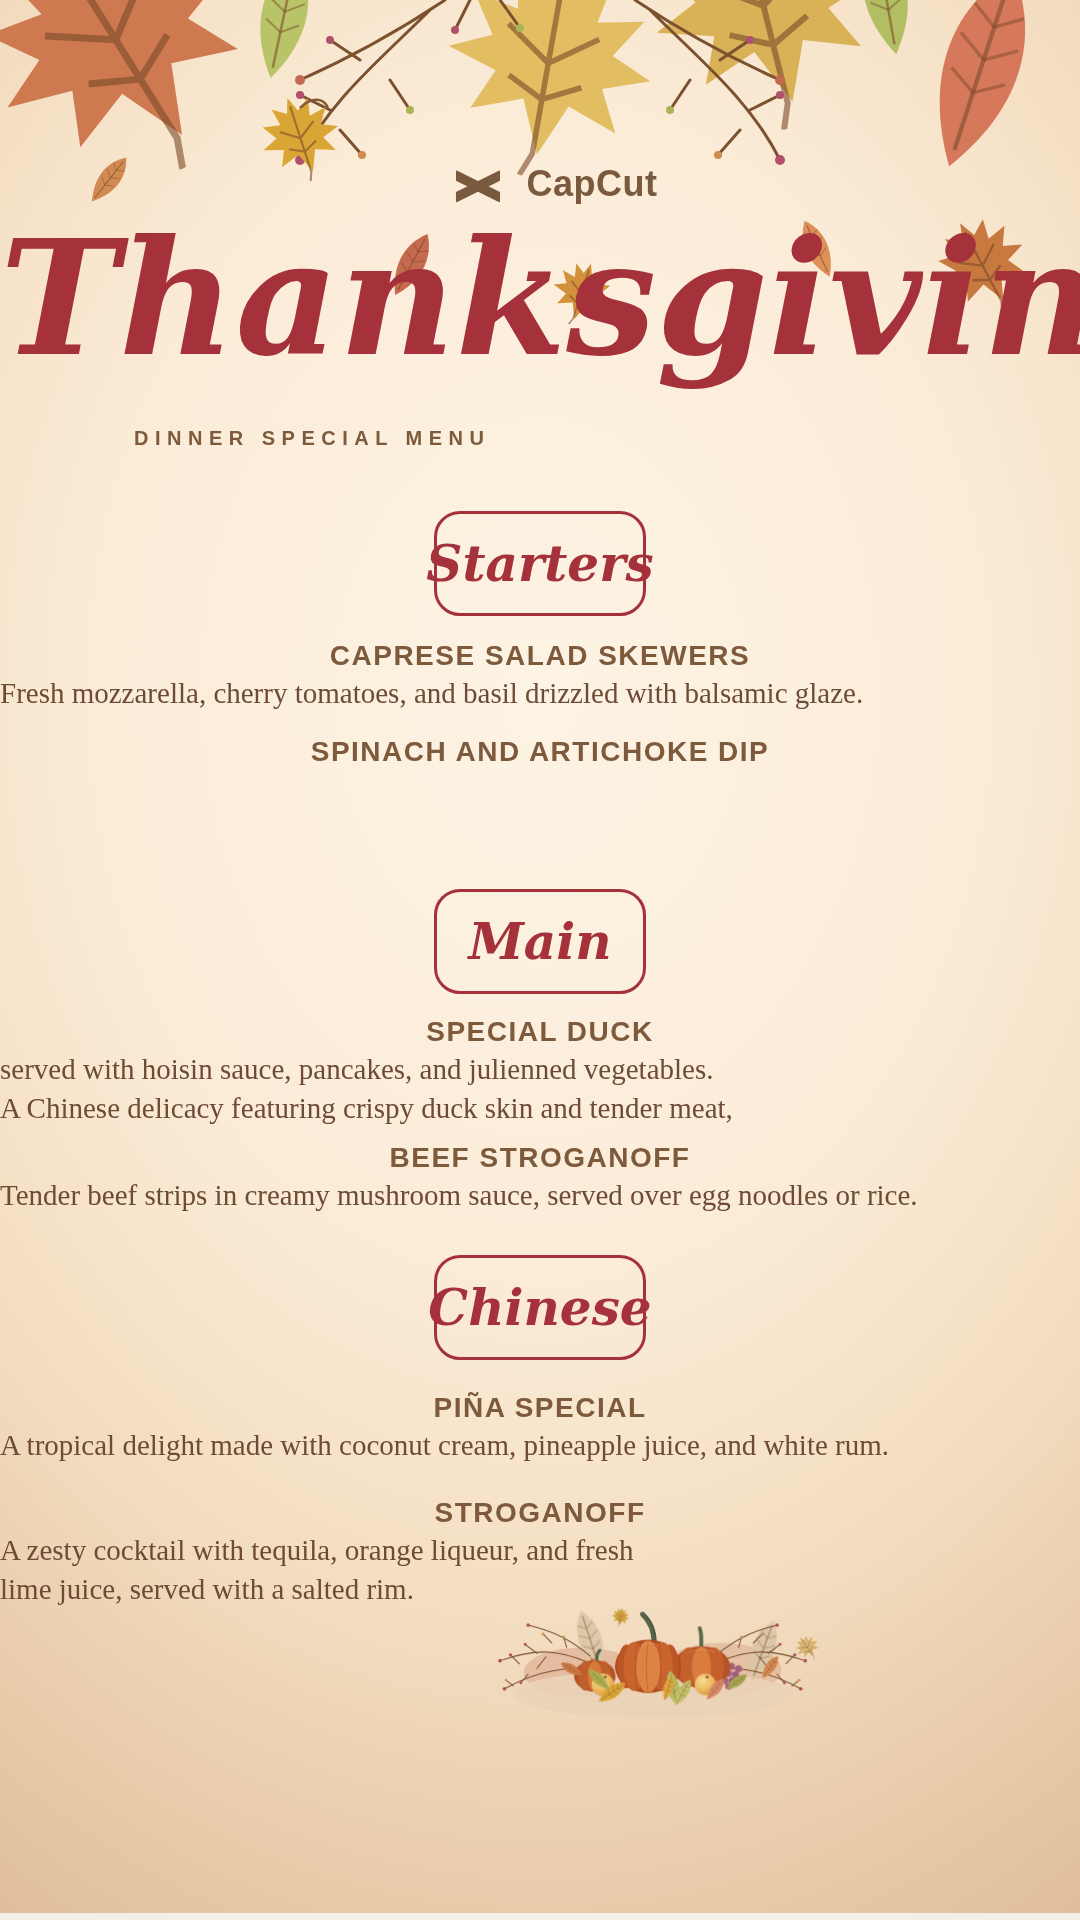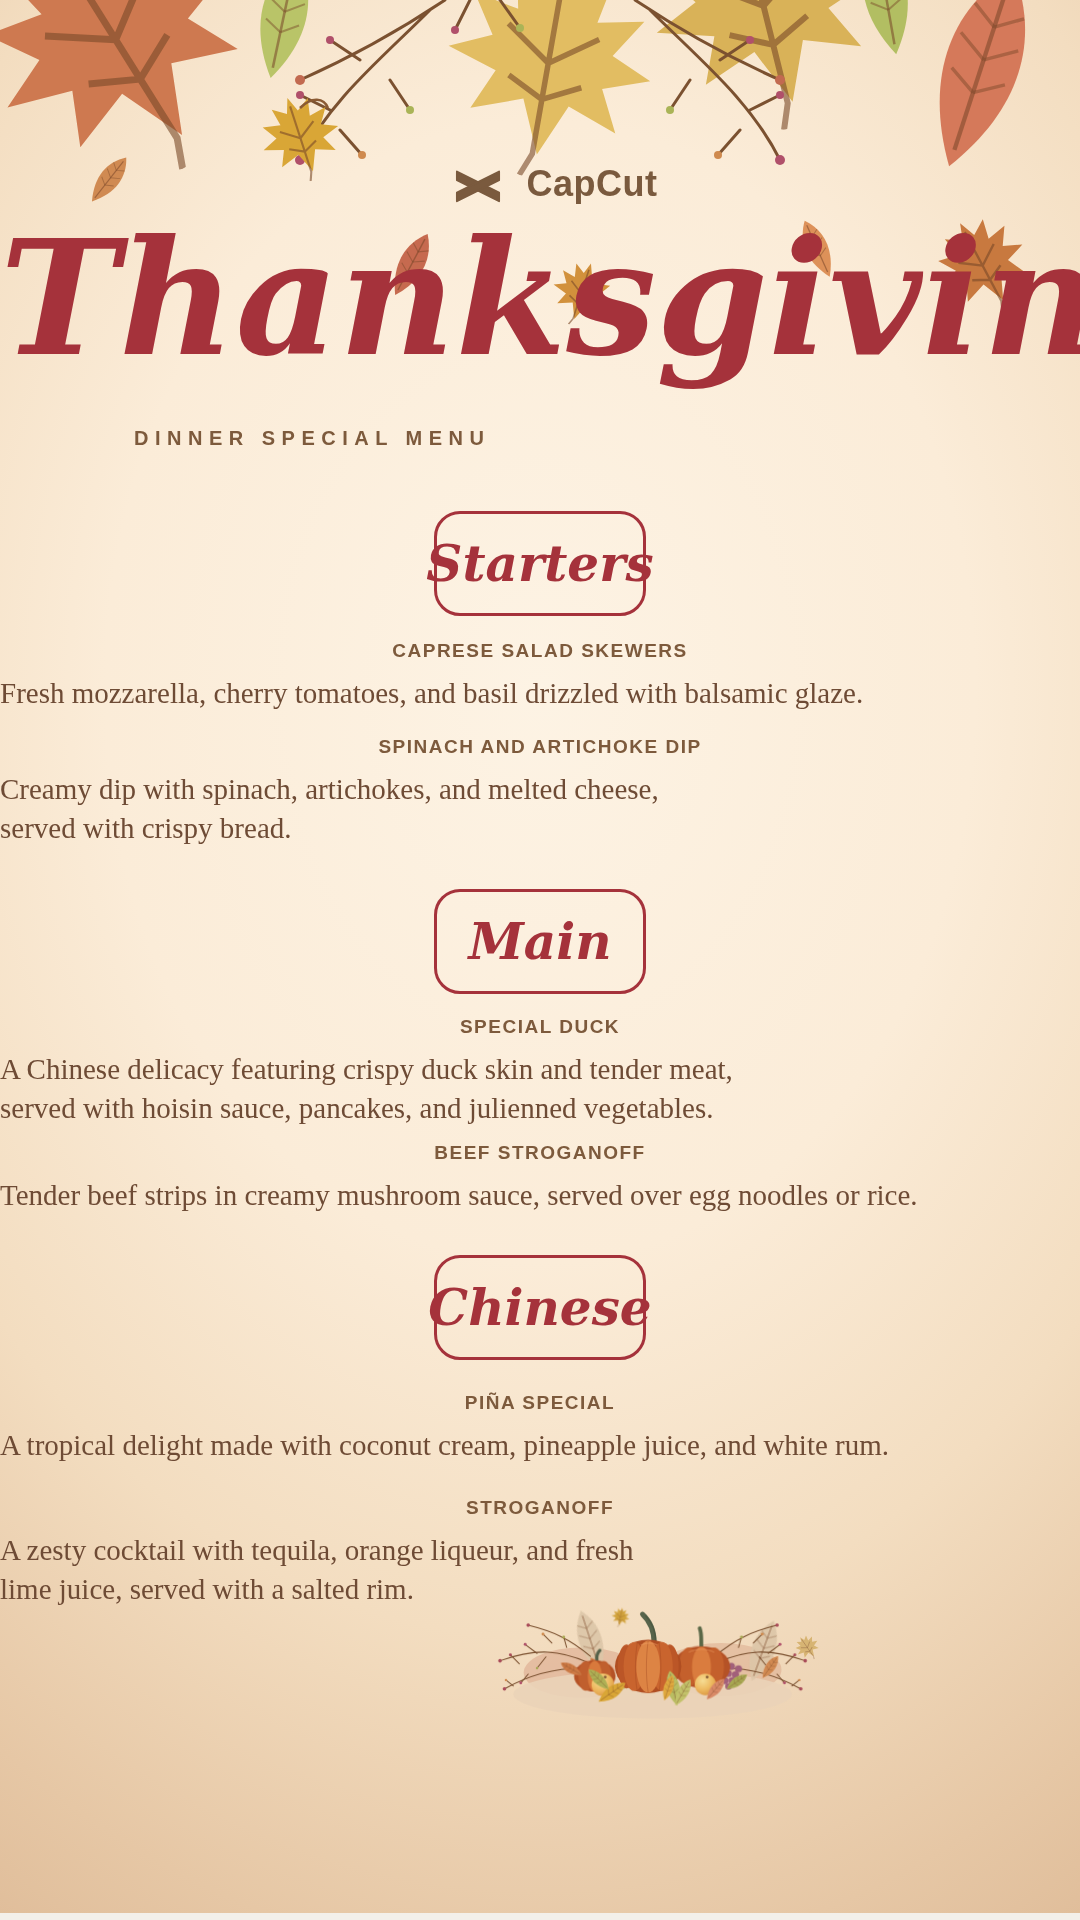--- a/index.html
+++ b/index.html
@@ -30,21 +30,21 @@
     display:flex;align-items:center;justify-content:center;
     font-family:"DejaVu Serif",serif;font-style:italic;font-weight:bold;
     font-size:50px;color:#a5323b;background:transparent;
   }
   .badge-starters{top:511px}
   .badge-main{top:889px}
   .badge-drinks{top:1255px}
 
   .item-name{
     position:absolute;left:0;width:100%;text-align:center;
-    font-size:19px;font-weight:bold;letter-spacing:1.5px;color:#7d5a3c;
+    font-size:28px;font-weight:bold;letter-spacing:1.5px;color:#7d5a3c;
   }
   .item-desc{
     position:absolute;left:0;width:100%;
     font-family:"Liberation Serif",serif;font-size:29px;line-height:39px;
     color:#6e4b35;white-space:nowrap;
   }
   .n-caprese{top:640px}  .d-caprese{top:674px}
   .n-spinach{top:736px}  .d-spinach{top:770px}
   .n-peking{top:1016px}  .d-peking{top:1050px}
   .n-beef{top:1142px}    .d-beef{top:1176px}
@@ -162,32 +162,28 @@
   <div class="subtitle">DINNER SPECIAL MENU</div>
 
   <div class="badge badge-starters">
     <span>Starters</span>
   </div>
   <div class="item-name n-caprese">CAPRESE SALAD SKEWERS</div>
   <div class="item-desc d-caprese">
     <div>Fresh mozzarella, cherry tomatoes, and basil drizzled with balsamic glaze.</div>
   </div>
   <div class="item-name n-spinach">SPINACH AND ARTICHOKE DIP</div>
-  <div class="item-desc d-spinach">
-    <div>Creamy dip with spinach, artichokes, and melted cheese,</div>
-    <div>served with crispy bread.</div>
-  </div>
 
   <div class="badge badge-main">
     <span>Main</span>
   </div>
   <div class="item-name n-peking">SPECIAL DUCK</div>
   <div class="item-desc d-peking">
+    <div>served with hoisin sauce, pancakes, and julienned vegetables.</div>
     <div>A Chinese delicacy featuring crispy duck skin and tender meat,</div>
-    <div>served with hoisin sauce, pancakes, and julienned vegetables.</div>
   </div>
   <div class="item-name n-beef">BEEF STROGANOFF</div>
   <div class="item-desc d-beef">
     <div>Tender beef strips in creamy mushroom sauce, served over egg noodles or rice.</div>
   </div>
 
   <div class="badge badge-drinks">
     <span>Chinese</span>
   </div>
   <div class="item-name n-pina">PIÑA SPECIAL</div>

